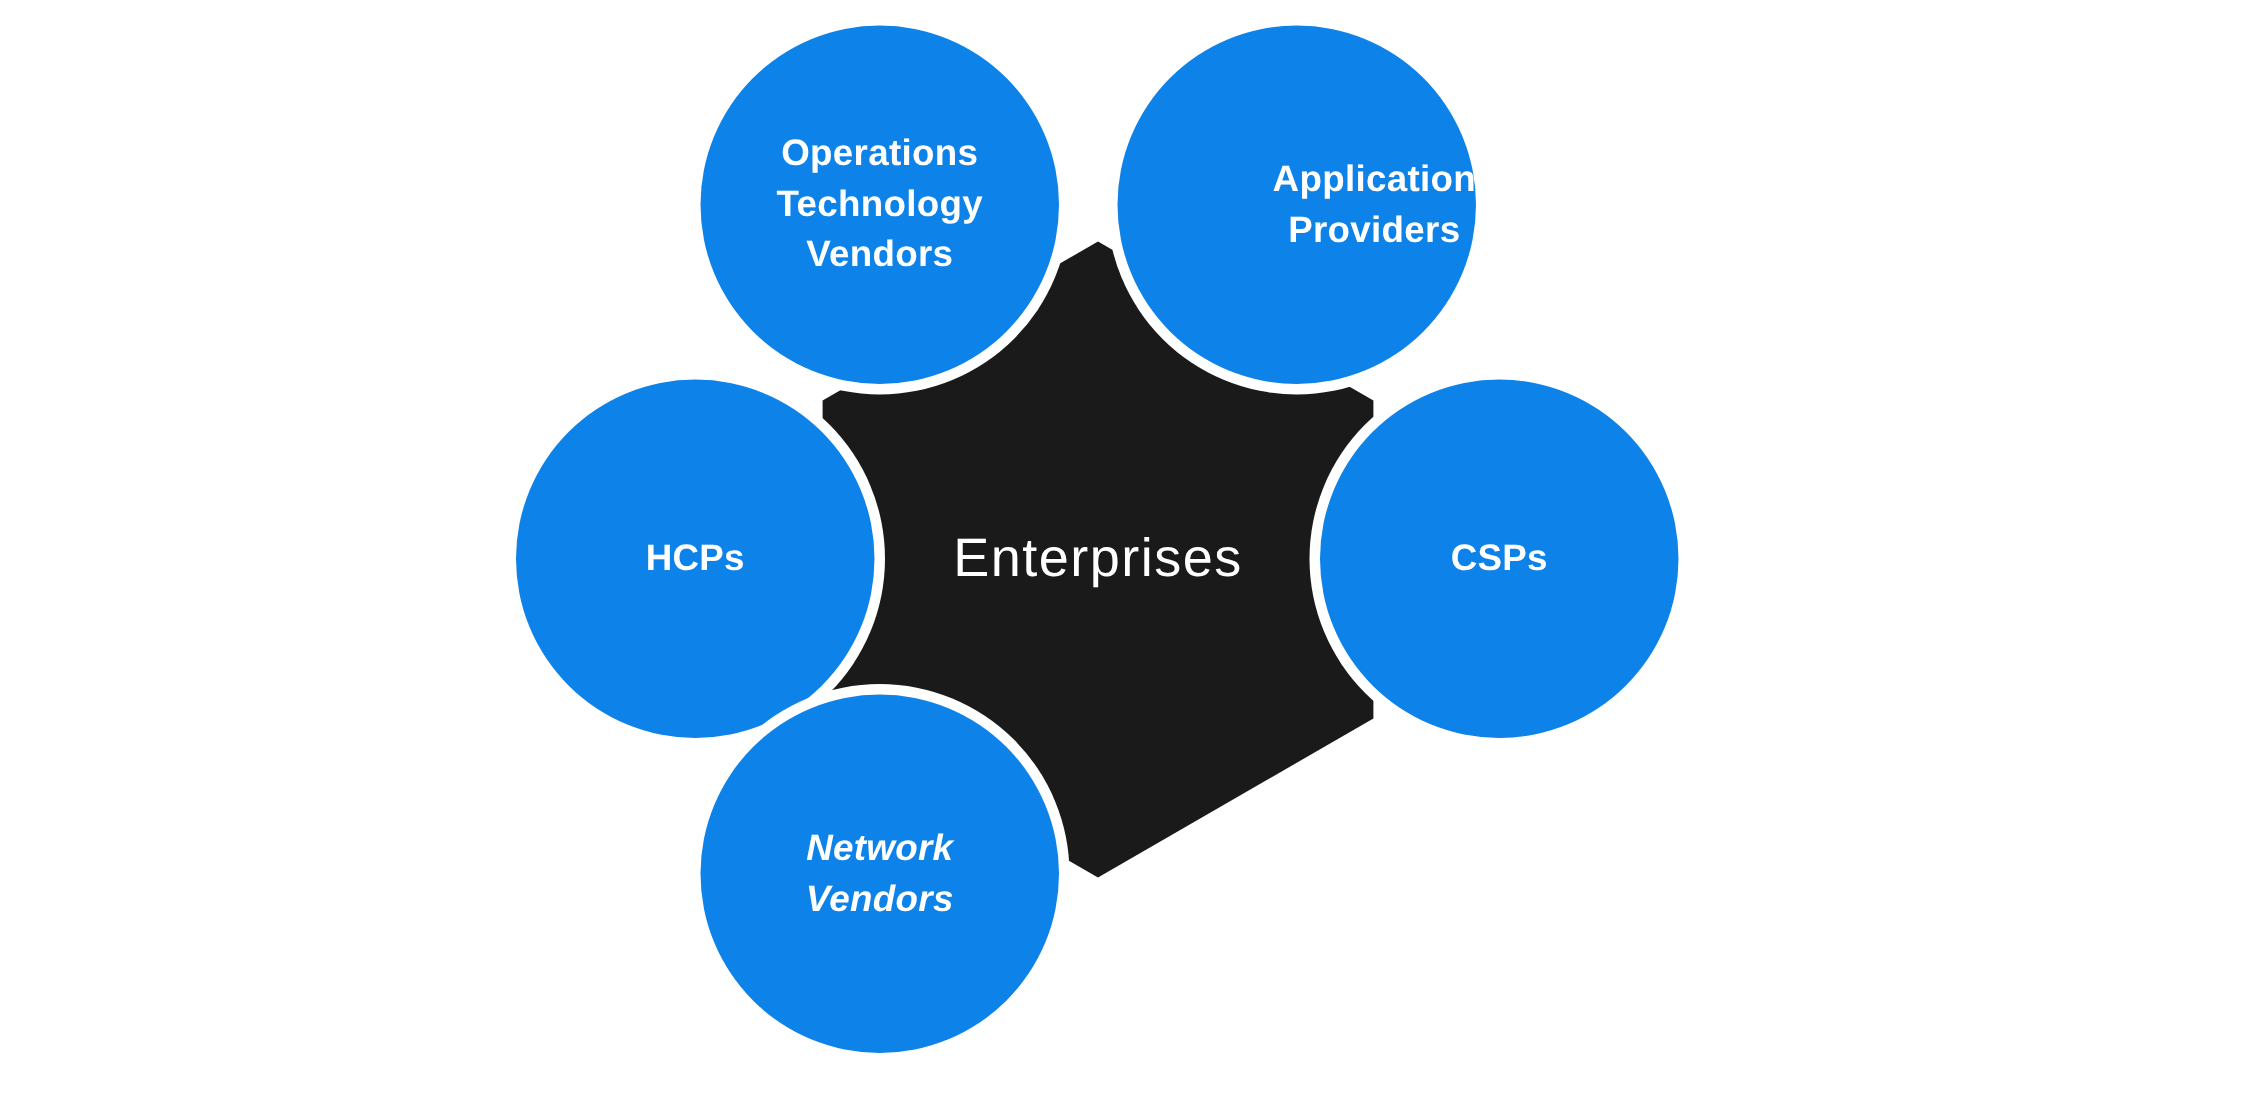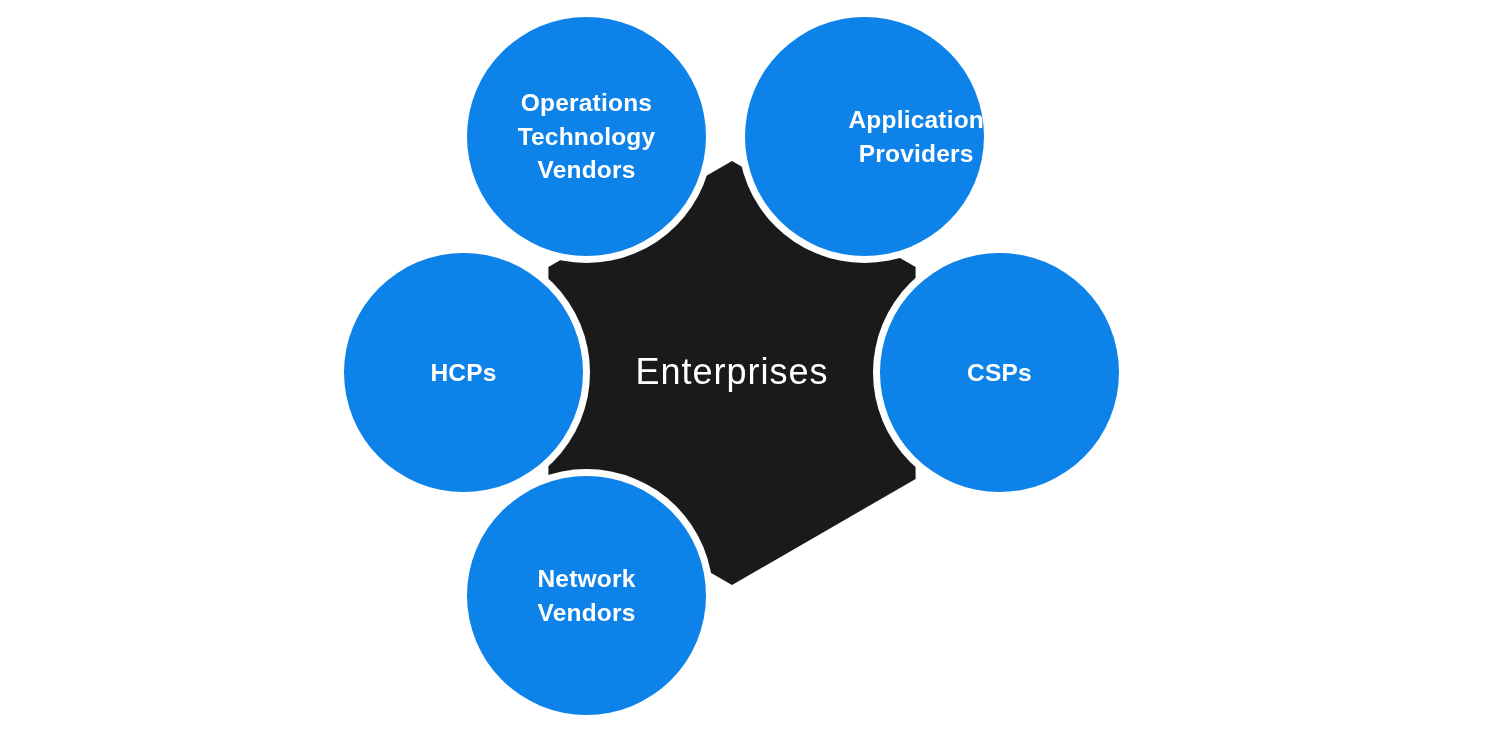--- a/index.html
+++ b/index.html
@@ -41,21 +41,21 @@
     font-size: 24.5px;
     line-height: 1.38;
     text-align: center;
     white-space: pre-line;
     letter-spacing: 0.2px;
   }
   .node-op-tech   { left: 467px; top: 17px; }
   .node-app-prov  { left: 745px; top: 17px; justify-content: flex-end; }
   .node-hcps      { left: 344px; top: 253px; }
   .node-csps      { left: 880px; top: 253px; }
-  .node-net-vend  { left: 467px; top: 476px; }
+  .node-net-vend  { left: 467px; top: 463px; font-style: italic; }
   .node-sys-int   { left: 745px; top: 487px; }
   .hub-label {
     position: absolute;
     left: 732px;
     top: 373px;
     transform: translate(-50%, -52%);
     color: #ffffff;
     font-size: 36px;
     font-weight: normal;
     letter-spacing: 1px;

